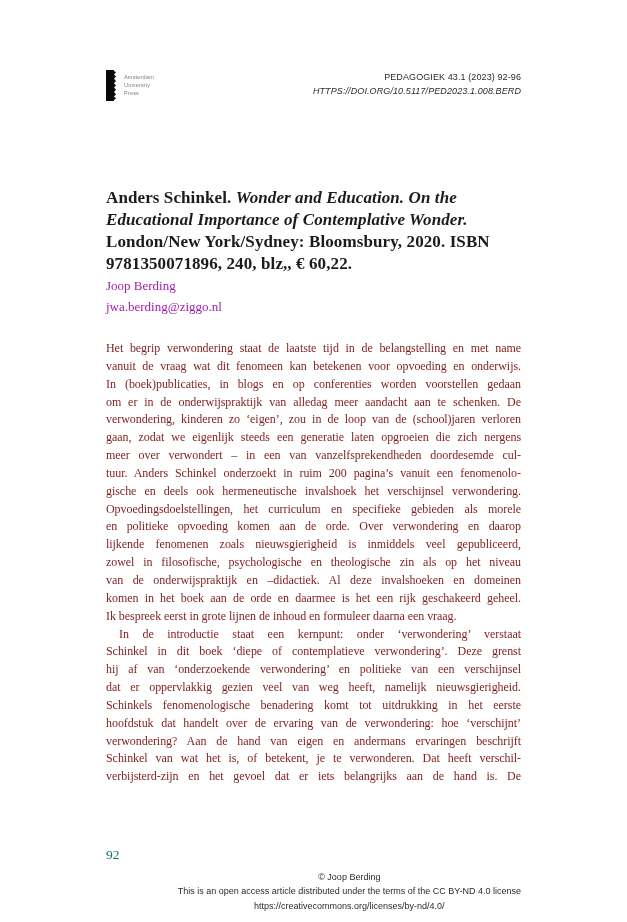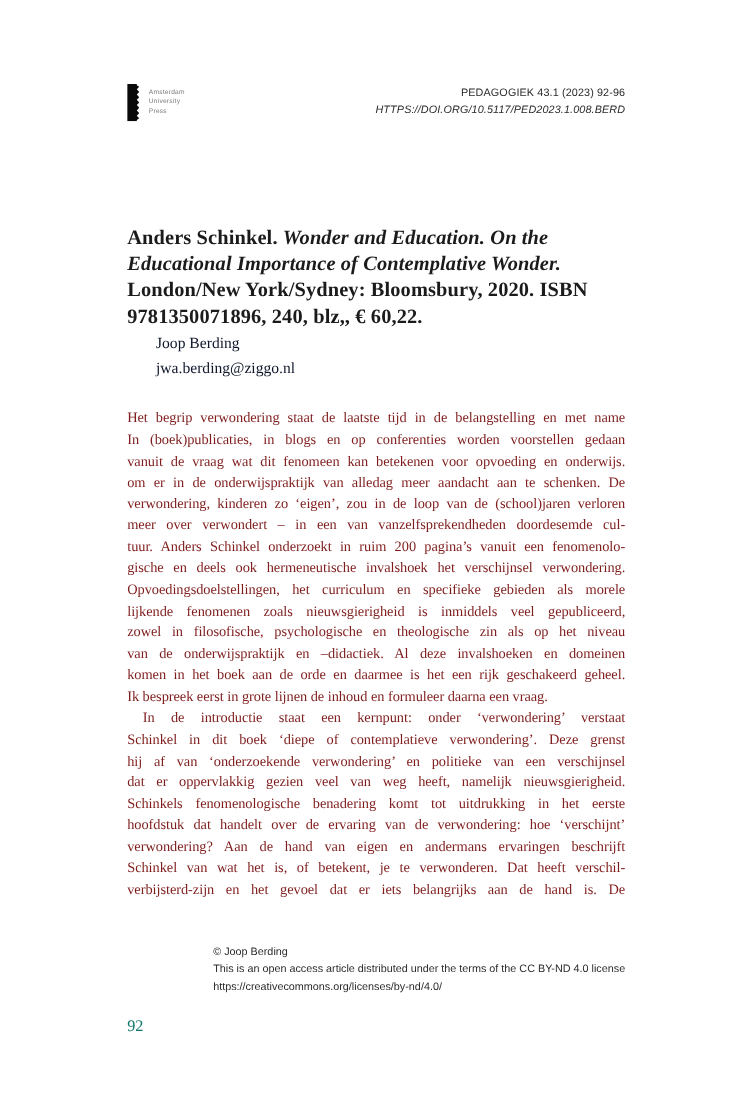--- a/index.html
+++ b/index.html
@@ -23,34 +23,34 @@
   }
   .doi-line { font-style:italic; }
 
   
   .title {
     position:absolute; left:106px; top:176px; width:425px;
     font-size:17px; font-weight:bold; line-height:22px; color:#1b1b1b;
     letter-spacing:0.1px; white-space:nowrap;
   }
   .title .italic { font-style:italic; }
-  .author-block { position:absolute; left:106px; top:276px; font-size:13px; line-height:20.5px; color:#0f172a;margin-left:24px; }
+  .author-block { position:absolute; left:106px; top:276px; font-size:13px; line-height:20.5px; color:#a21caf; }
 
   
   .body-text { position:absolute; left:106px; top:340px; width:415px; font-size:12px; color:#7f1d1d; letter-spacing:-0.05px; }
   .body-line {
     height:17.85px; line-height:17.85px; overflow:hidden;
     text-align:justify; text-align-last:justify;
   }
   .body-line.no-just { text-align-last:left; }
   .body-line.indent { text-indent:13px; }
 
   
   .footer-meta {
-    position:absolute; right:106px; top:786px; text-align:left;
+    position:absolute; right:106px; top:870px; text-align:center;
     font-family:"Liberation Sans", sans-serif; font-size:9px; line-height:14.3px;
     color:#2b2b2b;
   }
   .page-number { position:absolute; left:106px; top:847px; font-size:13.5px; color:#0f766e; }
 </style>
 </head>
 <body>
 
 <div class="page">
 
@@ -77,28 +77,30 @@
       <div><span>9781350071896, 240, blz,, € 60,22.</span></div>
     </h1>
 
   <div class="author-block">
     <div>Joop Berding</div>
     <div>jwa.berding@ziggo.nl</div>
   </div>
 
   <div class="body-text">
       <div class="body-line">Het begrip verwondering staat de laatste tijd in de belangstelling en met name</div>
+      <div class="body-line">vanuit de vraag wat dit fenomeen kan betekenen voor opvoeding en onderwijs.</div>
       <div class="body-line">In (boek)publicaties, in blogs en op conferenties worden voorstellen gedaan</div>
-      <div class="body-line">vanuit de vraag wat dit fenomeen kan betekenen voor opvoeding en onderwijs.</div>
       <div class="body-line">om er in de onderwijspraktijk van alledag meer aandacht aan te schenken. De</div>
       <div class="body-line">verwondering, kinderen zo ‘eigen’, zou in de loop van de (school)jaren verloren</div>
+      <div class="body-line">gaan, zodat we eigenlijk steeds een generatie laten opgroeien die zich nergens</div>
       <div class="body-line">meer over verwondert – in een van vanzelfsprekendheden doordesemde cul-</div>
       <div class="body-line">tuur. Anders Schinkel onderzoekt in ruim 200 pagina’s vanuit een fenomenolo-</div>
       <div class="body-line">gische en deels ook hermeneutische invalshoek het verschijnsel verwondering.</div>
       <div class="body-line">Opvoedingsdoelstellingen, het curriculum en specifieke gebieden als morele</div>
+      <div class="body-line">en politieke opvoeding komen aan de orde. Over verwondering en daarop</div>
       <div class="body-line">lijkende fenomenen zoals nieuwsgierigheid is inmiddels veel gepubliceerd,</div>
       <div class="body-line">zowel in filosofische, psychologische en theologische zin als op het niveau</div>
       <div class="body-line">van de onderwijspraktijk en –didactiek. Al deze invalshoeken en domeinen</div>
       <div class="body-line">komen in het boek aan de orde en daarmee is het een rijk geschakeerd geheel.</div>
       <div class="body-line no-just">Ik bespreek eerst in grote lijnen de inhoud en formuleer daarna een vraag.</div>
       <div class="body-line indent">In de introductie staat een kernpunt: onder ‘verwondering’ verstaat</div>
       <div class="body-line">Schinkel in dit boek ‘diepe of contemplatieve verwondering’. Deze grenst</div>
       <div class="body-line">hij af van ‘onderzoekende verwondering’ en politieke van een verschijnsel</div>
       <div class="body-line">dat er oppervlakkig gezien veel van weg heeft, namelijk nieuwsgierigheid.</div>
       <div class="body-line">Schinkels fenomenologische benadering komt tot uitdrukking in het eerste</div>

